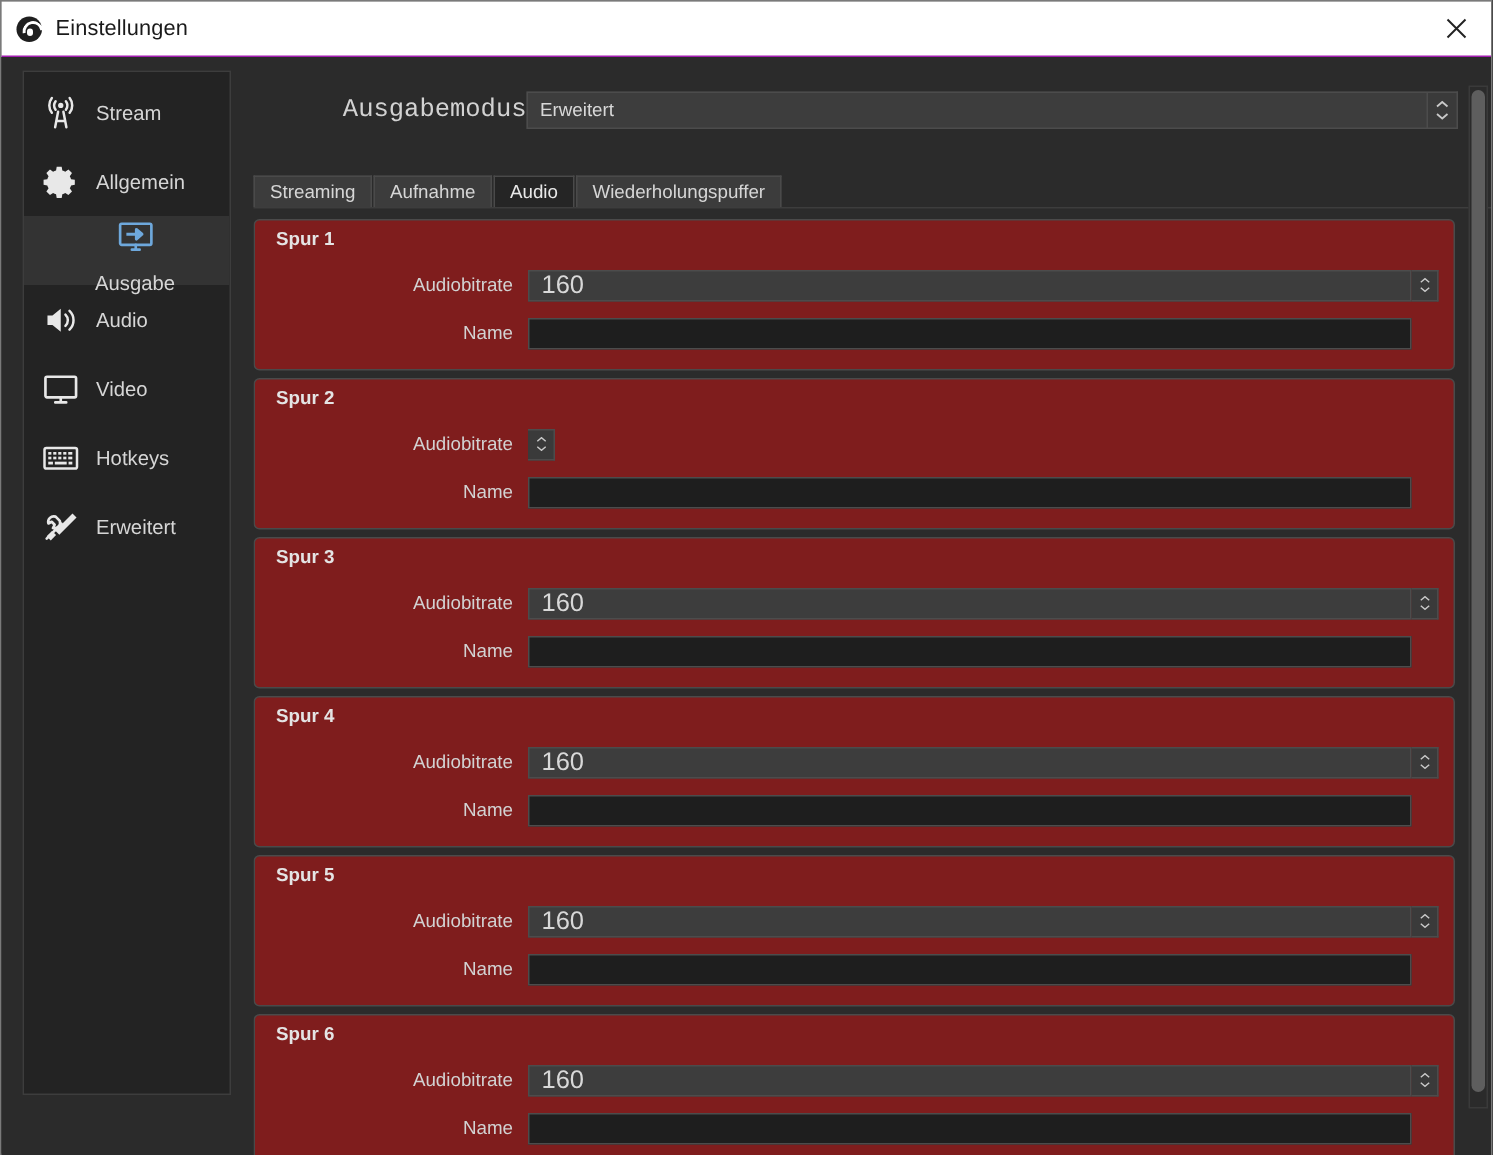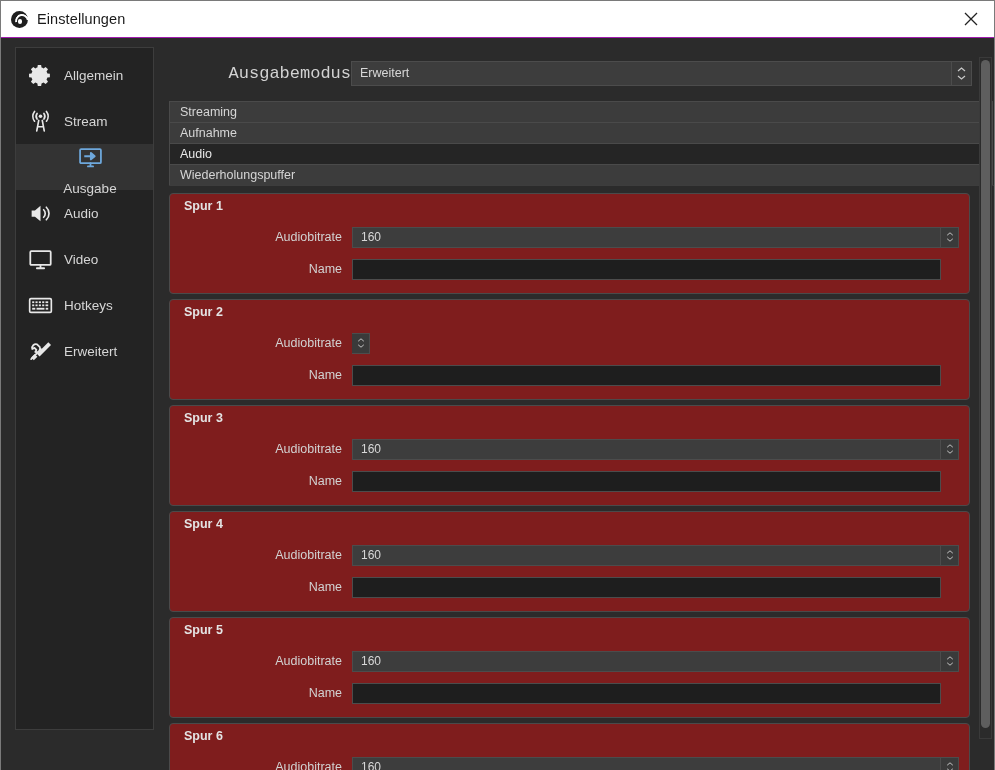--- a/index.html
+++ b/index.html
@@ -117,22 +117,22 @@
   .spin {
     width: 20px; height: 25px; flex: 0 0 20px;
     background: #3a3a3a; border: 1px solid #4c4c4c; border-left: none;
     display: flex; flex-direction: column;
     align-items: center; justify-content: center; gap: 3px;
   }
   .spin svg { display:block; }
 
   
   .tabs {
-    display: flex; margin-top: 14px; margin-left: 6px;
-    border-bottom: 1px solid #3d3d3d; padding-bottom: 0; flex-direction: column;
+    display: flex; margin-top: 30px; margin-left: 6px;
+    border-bottom: 1px solid #3d3d3d; padding-bottom: 0;
   }
   .tab {
     height: 21px; padding: 0 10px;
     display: flex; align-items: center;
     font-size: 12.5px; color: #d6d6d6;
     background: #3c3c3c; border: 1px solid #4a4a4a;
     border-bottom: none;
     margin-right: 1px;
     cursor: default;
   }
@@ -164,21 +164,21 @@
   .field-row:last-child { margin-bottom: 0; }
   .field-label {
     color: #d2d2d2; font-size: 12.5px;
     width: 172px; text-align: right; padding-right: 10px;
     white-space: nowrap;
   }
   .spinbox {
     flex: 1 1 auto; height: 21px;
     background: #3d3d3d; border: 1px solid #4c4c4c;
     display: flex; align-items: center;
-    color: #d8d8d8; font-size: 12px; padding-left: 8px;
+    color: #d8d8d8; font-size: 17px; padding-left: 8px;
     min-width: 0;
   }
   .spin-sm {
     width: 18px; height: 21px; flex: 0 0 18px;
     background: #3a3a3a; border: 1px solid #4c4c4c; border-left: none;
     display: flex; flex-direction: column;
     align-items: center; justify-content: center; gap: 2px;
   }
   .textinput {
     flex: 1 1 auto; height: 21px;
@@ -222,38 +222,38 @@
       </svg>
     </div>
   </div>
 
   <div class="body">
 
     <div class="sidebar">
 
       <div class="side-item">
         <span class="side-ico">
-          <svg width="25" height="25" viewBox="0 0 24 24" fill="#e8e8e8">
-            <path d="M12 8.2a3.8 3.8 0 100 7.6 3.8 3.8 0 000-7.6zm0 5.9a2.1 2.1 0 110-4.2 2.1 2.1 0 010 4.2z"></path>
-            <path d="M21 13.6v-3.2l-2.4-.4a6.9 6.9 0 00-.8-1.9l1.4-2-2.3-2.3-2 1.4a6.9 6.9 0 00-1.9-.8L12.6 2H9.4L9 4.4a6.9 6.9 0 00-1.9.8l-2-1.4L2.8 6.1l1.4 2a6.9 6.9 0 00-.8 1.9L1 10.4v3.2l2.4.4c.18.67.45 1.3.8 1.9l-1.4 2 2.3 2.3 2-1.4c.6.35 1.23.62 1.9.8l.4 2.4h3.2l.4-2.4c.67-.18 1.3-.45 1.9-.8l2 1.4 2.3-2.3-1.4-2c.35-.6.62-1.23.8-1.9l2.4-.4z"></path>
-          </svg>
-        </span>
-        <span class="side-label">Allgemein</span>
-      </div>
-
-      <div class="side-item">
-        <span class="side-ico">
           <svg width="25" height="25" viewBox="0 0 24 24" fill="none" stroke="#e8e8e8" stroke-width="1.6">
             <circle cx="12" cy="7" r="1.7" fill="#e8e8e8" stroke="none"></circle>
             <path d="M8.7 4.3a4.6 4.6 0 000 5.4M15.3 4.3a4.6 4.6 0 010 5.4" stroke-linecap="round"></path>
             <path d="M6.3 2.3a7.6 7.6 0 000 9.4M17.7 2.3a7.6 7.6 0 010 9.4" stroke-linecap="round"></path>
             <path d="M10.3 11 L8.4 21 M13.7 11 L15.6 21 M9.3 17h5.4" stroke-linecap="round"></path>
           </svg>
         </span>
         <span class="side-label">Stream</span>
+      </div>
+
+      <div class="side-item">
+        <span class="side-ico">
+          <svg width="25" height="25" viewBox="0 0 24 24" fill="#e8e8e8">
+            <path d="M12 8.2a3.8 3.8 0 100 7.6 3.8 3.8 0 000-7.6zm0 5.9a2.1 2.1 0 110-4.2 2.1 2.1 0 010 4.2z"></path>
+            <path d="M21 13.6v-3.2l-2.4-.4a6.9 6.9 0 00-.8-1.9l1.4-2-2.3-2.3-2 1.4a6.9 6.9 0 00-1.9-.8L12.6 2H9.4L9 4.4a6.9 6.9 0 00-1.9.8l-2-1.4L2.8 6.1l1.4 2a6.9 6.9 0 00-.8 1.9L1 10.4v3.2l2.4.4c.18.67.45 1.3.8 1.9l-1.4 2 2.3 2.3 2-1.4c.6.35 1.23.62 1.9.8l.4 2.4h3.2l.4-2.4c.67-.18 1.3-.45 1.9-.8l2 1.4 2.3-2.3-1.4-2c.35-.6.62-1.23.8-1.9l2.4-.4z"></path>
+          </svg>
+        </span>
+        <span class="side-label">Allgemein</span>
       </div>
 
       <div class="side-item selected">
         <span class="side-ico">
           <svg width="25" height="25" viewBox="0 0 24 24">
             <rect x="2" y="4" width="20" height="13.5" rx="1" fill="none" stroke="#6ea8dc" stroke-width="1.7"></rect>
             <path d="M6 10.7h8.2M12.4 7.6l3.6 3.1-3.6 3.1z" fill="#6ea8dc" stroke="#6ea8dc" stroke-width="1.9" stroke-linejoin="round"></path>
             <path d="M9.5 20.6h5M12 17.5v3.1" stroke="#6ea8dc" stroke-width="1.7" stroke-linecap="round"></path>
           </svg>
         </span>

